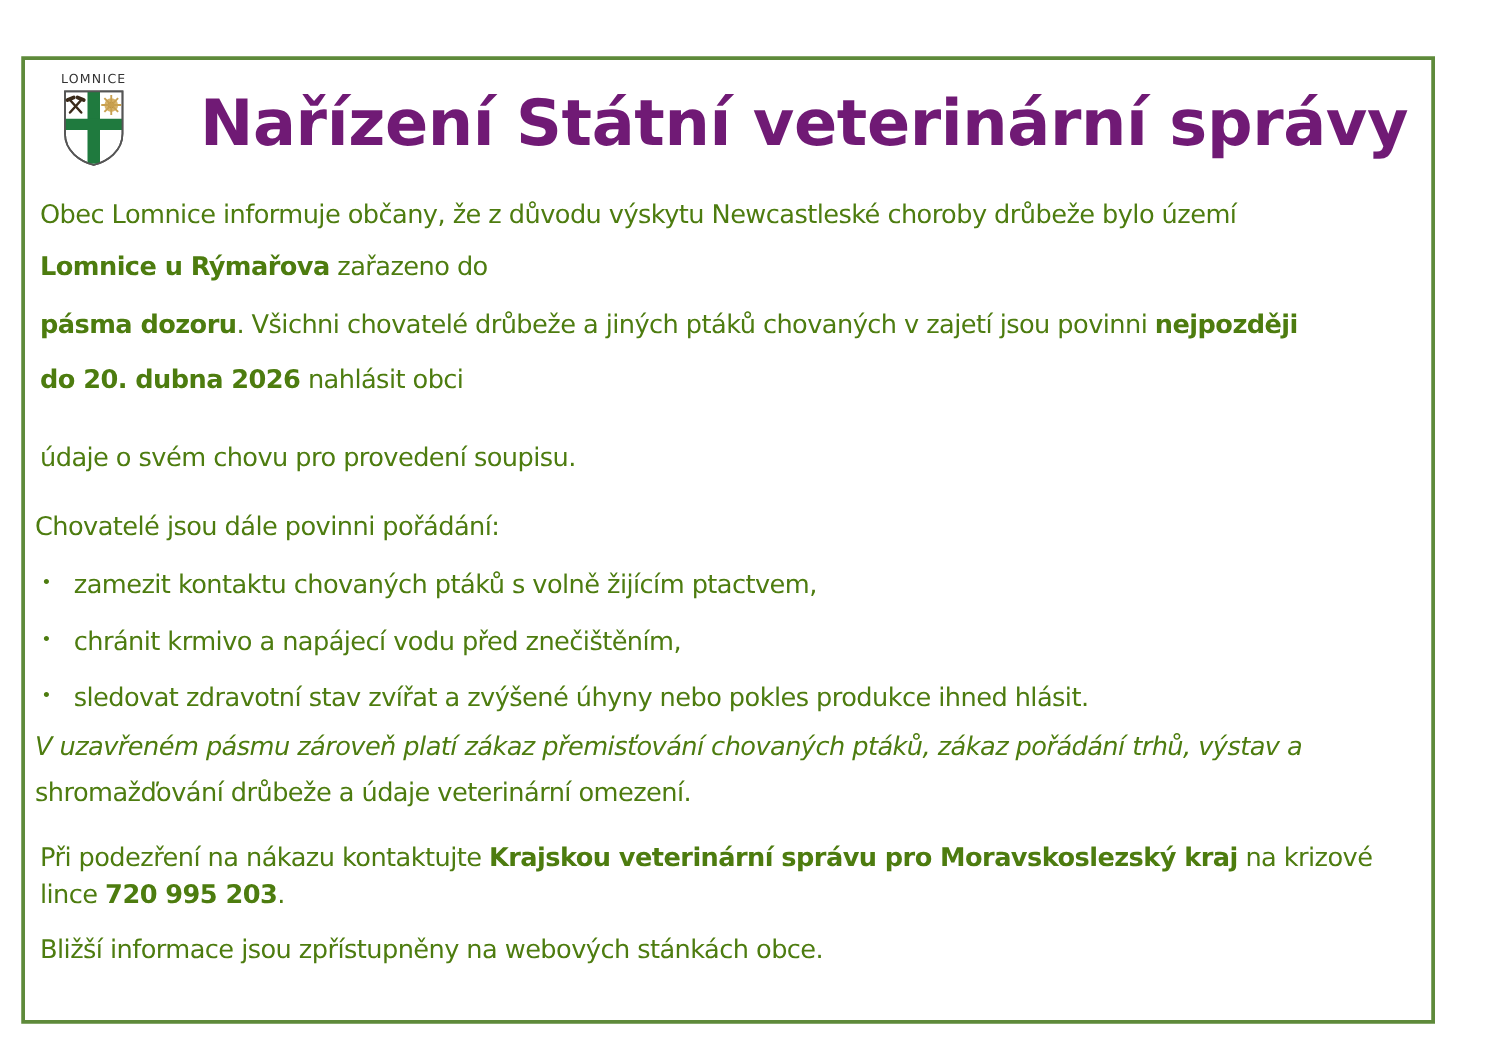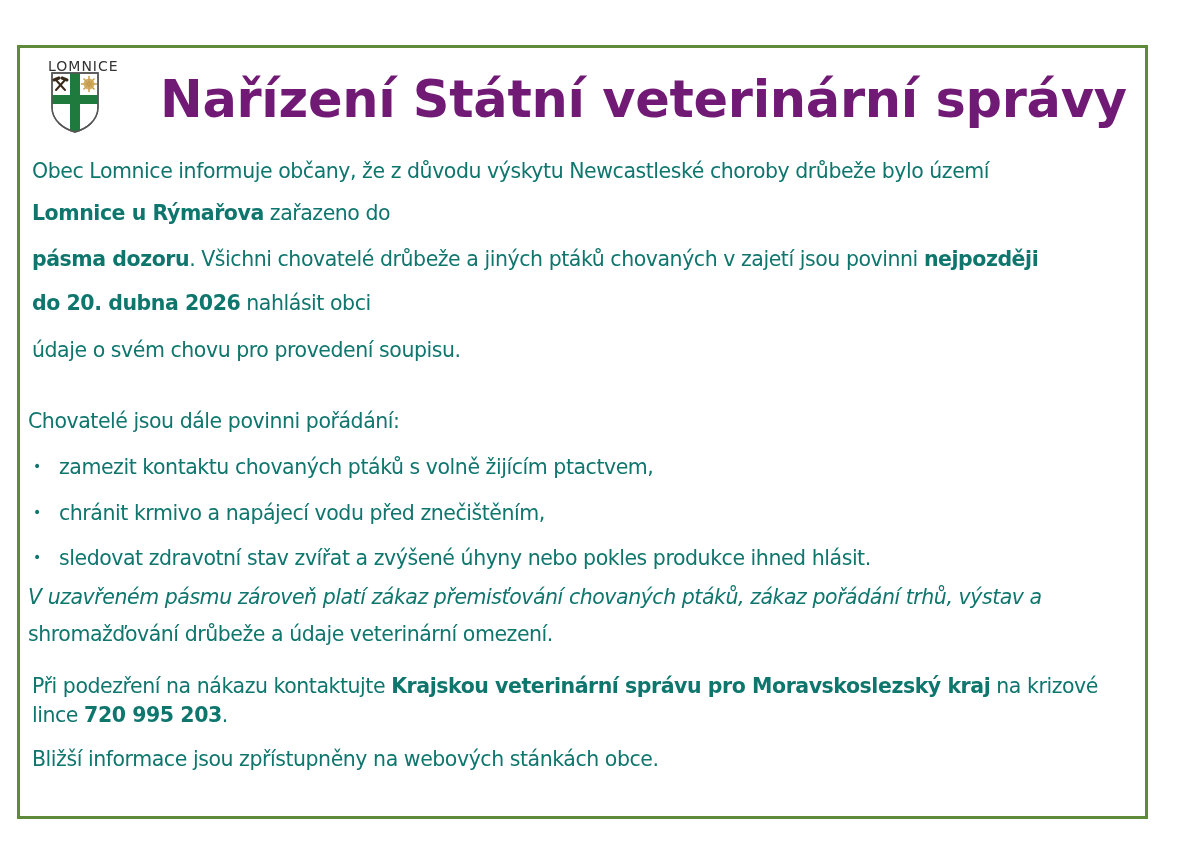--- a/index.html
+++ b/index.html
@@ -30,21 +30,21 @@
       top: 58px;
       width: 54px;
       height: 76px;
     }
     .crest-label {
       position: absolute;
       left: 0;
       top: 0;
       width: 54px;
       text-align: center;
-      font-size: 14px;
+      font-size: 10px;
       letter-spacing: 1px;
       color: #333;
       font-family: "DejaVu Sans", sans-serif;
     }
     .crest svg {
       position: absolute;
       left: 2px;
       top: 13px;
     }
     .title {
@@ -59,21 +59,21 @@
       white-space: nowrap;
       line-height: 80px;
       font-family: "DejaVu Sans", sans-serif;
     }
     .line {
       position: absolute;
       left: 32px;
       font-size: 20.5px;
       line-height: 26px;
       white-space: nowrap;
-      color: #0f766e;
+      color: #4d7c0f;
       font-family: "DejaVu Sans", sans-serif;
       letter-spacing: -0.45px;
     }
     .line b {
       font-weight: bold;
     }
     .bullet-line {
       left: 33px;
     }
     .bullet-dot {
@@ -127,21 +127,21 @@
 </div>
 
 <div class="line" style="top:246px;text-align:right;">
   <b>pásma dozoru</b><span>. Všichni chovatelé drůbeže a jiných ptáků chovaných v zajetí jsou povinni </span><b>nejpozději</b>
 </div>
 
 <div class="line" style="top:290px;">
   <b>do 20. dubna 2026</b><span> nahlásit obci</span>
 </div>
 
-<div class="line" style="top:337px;">
+<div class="line" style="top:353px;">
   <span>údaje o svém chovu pro provedení soupisu.</span>
 </div>
 
 <div class="line" style="top:408px; left:28px;">
   <span>Chovatelé jsou dále povinni pořádání:</span>
 </div>
 
 <div class="line bullet-line" style="top:454px;">
   <span class="bullet-dot">•</span><span>zamezit kontaktu chovaných ptáků s volně žijícím ptactvem,</span>
 </div>

